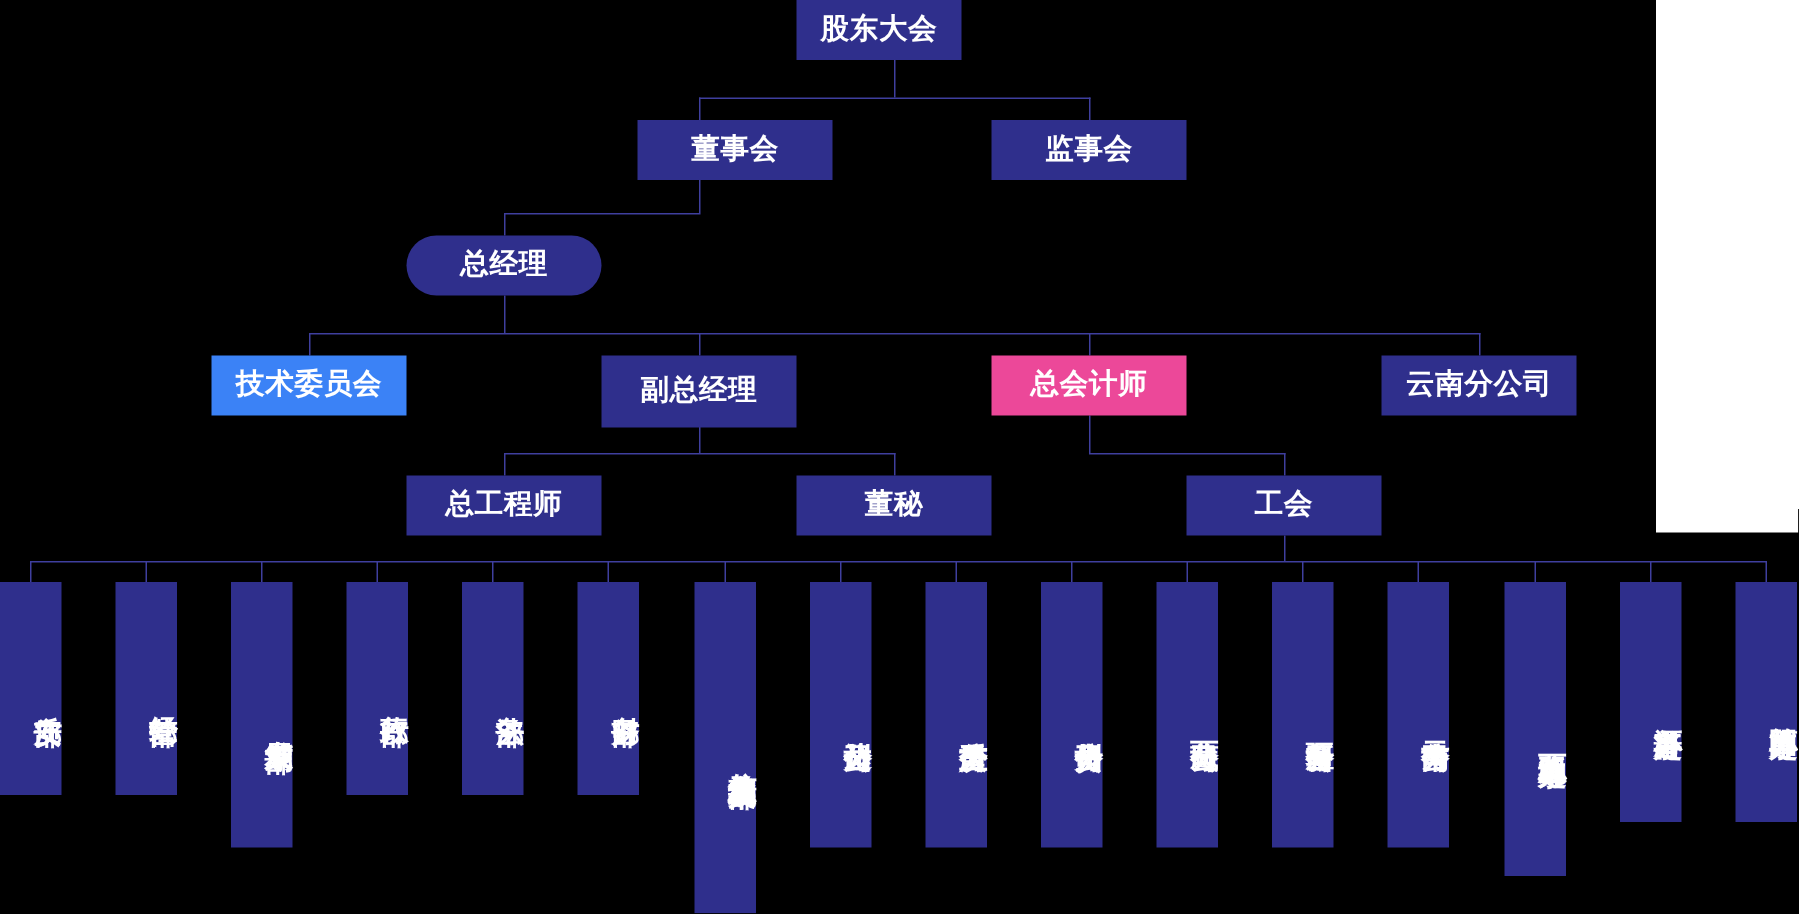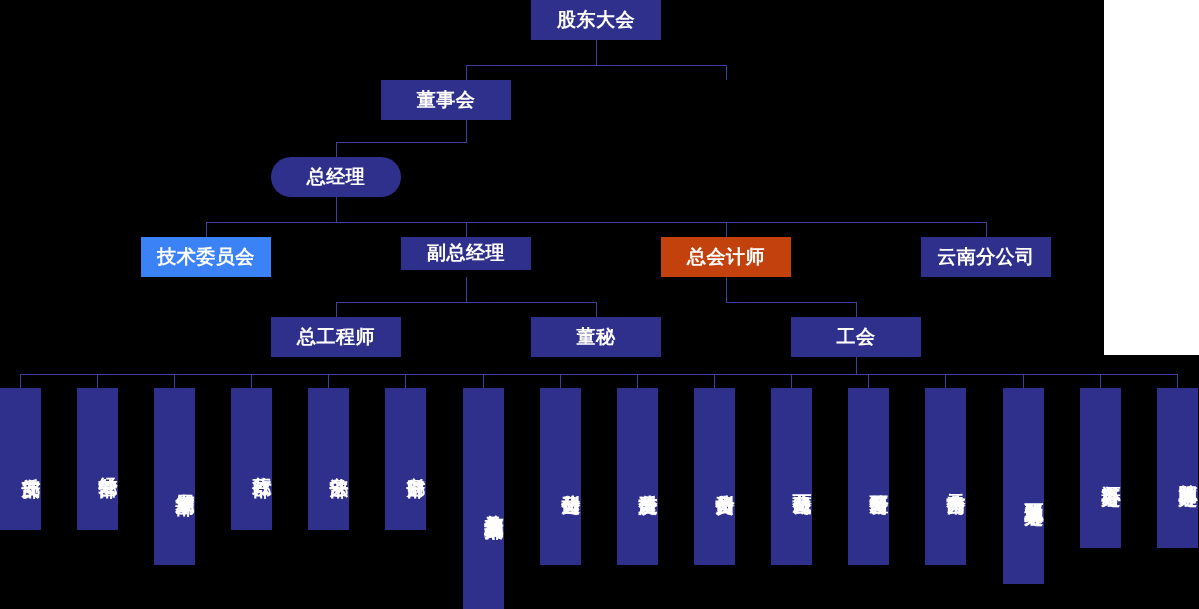--- a/index.html
+++ b/index.html
@@ -92,36 +92,39 @@
     <div class="line v" style="left: 483px; top: 374px; background: rgb(63, 63, 158); height: 14px;"></div>
     <div class="line v" style="left: 560px; top: 374px; background: rgb(63, 63, 158); height: 14px;"></div>
     <div class="line v" style="left: 637px; top: 374px; background: rgb(63, 63, 158); height: 14px;"></div>
     <div class="line v" style="left: 714px; top: 374px; background: rgb(63, 63, 158); height: 14px;"></div>
     <div class="line v" style="left: 791px; top: 374px; background: rgb(63, 63, 158); height: 14px;"></div>
     <div class="line v" style="left: 868px; top: 374px; background: rgb(63, 63, 158); height: 14px;"></div>
     <div class="line v" style="left: 945px; top: 374px; background: rgb(63, 63, 158); height: 14px;"></div>
     <div class="line v" style="left: 1023px; top: 374px; background: rgb(63, 63, 158); height: 14px;"></div>
     <div class="line v" style="left: 1100px; top: 374px; background: rgb(63, 63, 158); height: 14px;"></div>
     <div class="line v" style="left: 1177px; top: 374px; background: rgb(63, 63, 158); height: 14px;"></div>
-    <div class="node h" style="left: 531px; top: 0px; width: 130px; height: 40px; background: rgb(47, 47, 140); color: rgb(255, 255, 255);">
+    <div class="node h" style="left: 531px; top: 0px; width: 110px; height: 40px; background: rgb(47, 47, 140); color: rgb(255, 255, 255);">
       <span>股东大会</span>
     </div>
-    <div class="node h" style="left: 381px; top: 80px; width: 130px; height: 40px; background: rgb(47, 47, 140); color: rgb(255, 255, 255);">
+    <div class="node h" style="left: 425px; top: 80px; width: 130px; height: 40px; background: rgb(47, 47, 140); color: rgb(255, 255, 255);">
       <span>董事会</span>
+    </div>
+    <div class="node h" style="left: 661px; top: 80px; width: 130px; height: 40px; background: rgb(47, 47, 140); color: rgb(255, 255, 255);">
+      <span>监事会</span>
     </div>
     <div class="node h" style="left: 271px; top: 157px; width: 130px; height: 40px; background: rgb(47, 47, 140); color: rgb(255, 255, 255); border-radius: 20px;">
       <span>总经理</span>
     </div>
     <div class="node h" style="left: 141px; top: 237px; width: 130px; height: 40px; background: #3b82f6; color: rgb(255, 255, 255);">
       <span>技术委员会</span>
     </div>
-    <div class="node h" style="left: 401px; top: 237px; width: 130px; height: 33px; background: rgb(47, 47, 140); color: rgb(255, 255, 255);">
+    <div class="node h" style="left: 401px; top: 237px; width: 130px; height: 48px; background: rgb(47, 47, 140); color: rgb(255, 255, 255);">
       <span>副总经理</span>
     </div>
-    <div class="node h" style="left: 661px; top: 237px; width: 130px; height: 40px; background: #c2410c; color: rgb(255, 255, 255);">
+    <div class="node h" style="left: 661px; top: 237px; width: 130px; height: 40px; background: #ec4899; color: rgb(255, 255, 255);">
       <span>总会计师</span>
     </div>
     <div class="node h" style="left: 921px; top: 237px; width: 130px; height: 40px; background: rgb(47, 47, 140); color: rgb(255, 255, 255);">
       <span>云南分公司</span>
     </div>
     <div class="node h" style="left: 271px; top: 317px; width: 130px; height: 40px; background: rgb(47, 47, 140); color: rgb(255, 255, 255);">
       <span>总工程师</span>
     </div>
     <div class="node h" style="left: 531px; top: 317px; width: 130px; height: 40px; background: rgb(47, 47, 140); color: rgb(255, 255, 255);">
       <span>董秘</span>

